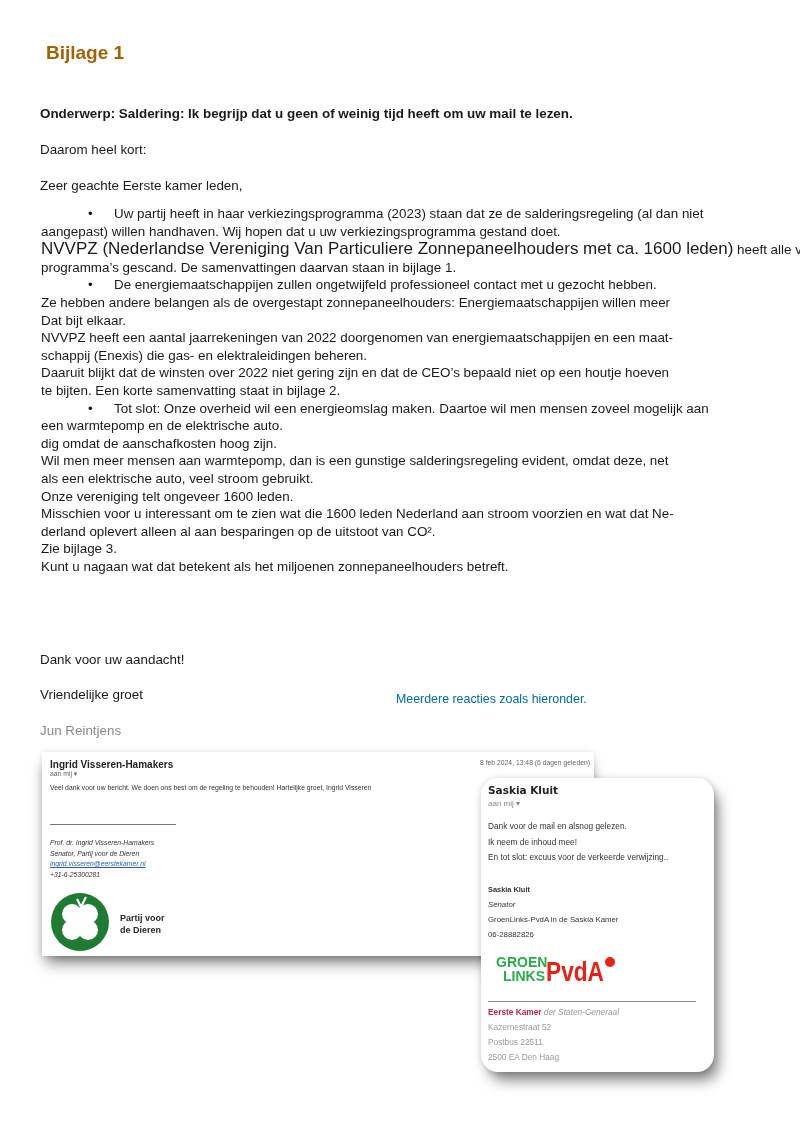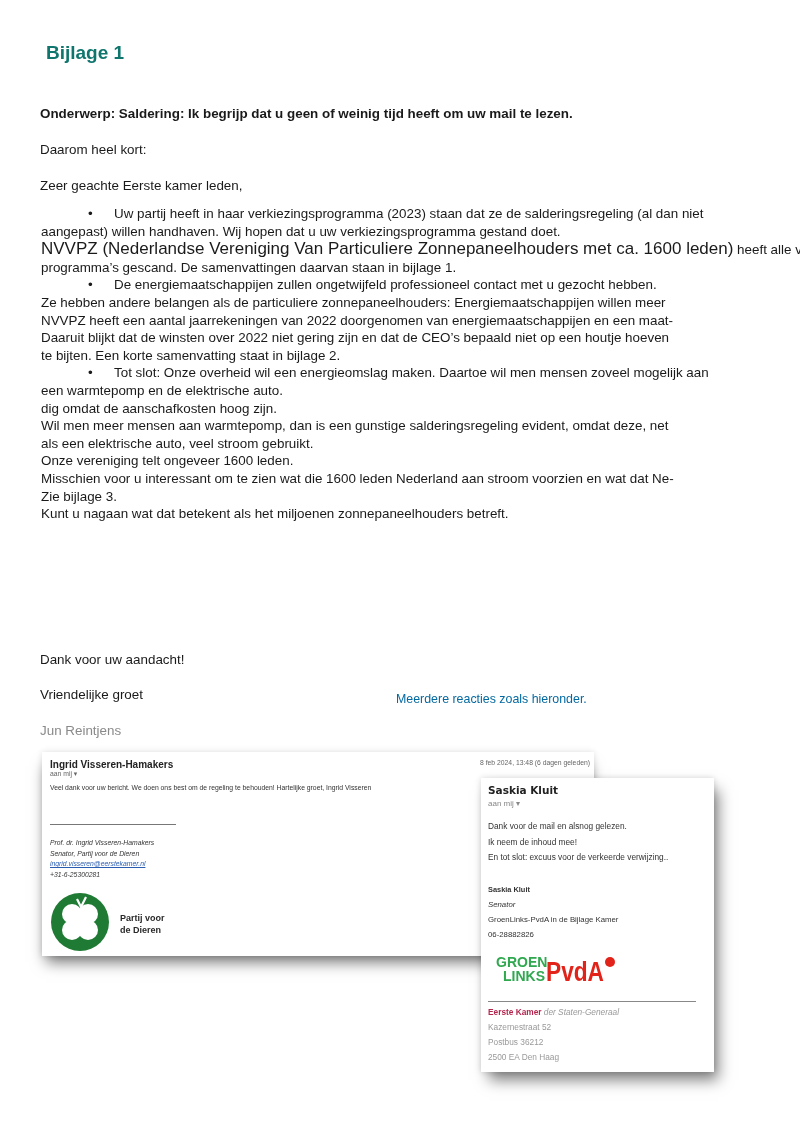--- a/index.html
+++ b/index.html
@@ -1,19 +1,19 @@
 <!DOCTYPE html>
 <html><head>
 <meta charset="utf-8">
 <style>
   html, body { margin: 0; padding: 0; background: #ffffff; }
   body { width: 800px; height: 1131px; position: relative; overflow: hidden;
          font-family: "Liberation Sans", "DejaVu Sans", sans-serif; color: #1a1a1a; }
   .abs { position: absolute; }
-  .title { left: 46px; top: 42px; font-size: 19px; font-weight: bold; color: #0f766e; font-family: "Liberation Sans", sans-serif; }
+  .title { left: 46px; top: 42px; font-size: 19px; font-weight: bold; color: #a16207; font-family: "Liberation Sans", sans-serif; }
   .body-text { font-size: 13.4px; line-height: 17.6px; color: #1a1a1a; }
   .subject { left: 40px; top: 105px; font-weight: bold; font-size: 13.4px; }
   .p { left: 40px; }
   .list { left: 88px; top: 205px; width: 660px; }
   .list .line { white-space: nowrap; }
   .bullet { display: inline-block; width: 26px; }
   .small { font-size: 17px; }
   .red-note { left: 396px; top: 692px; color: #0369a1; font-size: 12.4px; }
   .gray { color: #8a8a8a; }
 
@@ -26,21 +26,21 @@
   .card1 .msg { position: absolute; left: 8px; top: 32px; font-size: 6.8px; color: #333; }
   .card1 .rule { position: absolute; left: 8px; top: 72px; width: 126px; border-top: 1px solid #777; }
   .card1 .sig { position: absolute; left: 8px; top: 86px; font-size: 6.8px; line-height: 10.5px; color: #333; font-style: italic; }
   .card1 .sig .link { color: #2a5db0; text-decoration: underline; }
   .card1 .sig .phone { font-style: italic; }
   .pvdd-logo { position: absolute; left: 8px; top: 140px; width: 60px; height: 60px; }
   .pvdd-name { position: absolute; left: 78px; top: 160px; font-size: 9px; font-weight: bold; line-height: 12px; color: #2a2a2a; }
 
   
   .card2 { left: 481px; top: 778px; width: 233px; height: 294px; background: #fff;
-           box-shadow: 6px 10px 14px -2px rgba(0,0,0,0.5), 0 0 6px rgba(0,0,0,0.15); }
+           box-shadow: 6px 10px 14px -2px rgba(0,0,0,0.5), 0 0 6px rgba(0,0,0,0.15); border-radius: 17px; }
   .card2 .sender { position: absolute; left: 7px; top: 6px; font-size: 10.5px; font-weight: bold; color: #222; font-family: "DejaVu Sans", sans-serif; }
   .card2 .to { position: absolute; left: 7px; top: 21px; font-size: 8px; color: #888; }
   .card2 .msg { position: absolute; left: 7px; top: 41px; font-size: 8.3px; line-height: 15.5px; color: #333; }
   .card2 .sig { position: absolute; left: 7px; top: 104px; font-size: 7.8px; line-height: 15px; color: #333; }
   .card2 .sig .name { font-weight: bold; font-size: 7.4px; }
   .card2 .sig .role { font-style: italic; }
   .gl-logo { position: absolute; left: 15px; top: 175px; width: 125px; height: 32px; }
   .card2 .rule { position: absolute; left: 7px; top: 223px; width: 208px; border-top: 1px solid #888; }
   .card2 .ek { position: absolute; left: 7px; top: 227px; font-size: 8.3px; line-height: 15px; color: #999; }
   .card2 .ek .brand { color: #b5264d; font-weight: bold; }
@@ -54,31 +54,34 @@
 <div class="abs body-text subject">Onderwerp: Saldering: Ik begrijp dat u geen of weinig tijd heeft om uw mail te lezen.</div>
 <div class="abs body-text p" style="top:141px">Daarom heel kort:</div>
 <div class="abs body-text p" style="top:177px">Zeer geachte Eerste kamer leden,</div>
 
 <div class="abs body-text list" id="letter-body">
     <div class="line"><span class="bullet">•</span><span>Uw partij heeft in haar verkiezingsprogramma (2023) staan dat ze de salderingsregeling (al dan niet</span></div>
     <div class="line" style="margin-left: -47px;"><span>aangepast) willen handhaven. Wij hopen dat u uw verkiezingsprogramma gestand doet.</span></div>
     <div class="line" style="margin-left: -47px;"><span class="small">NVVPZ (Nederlandse  Vereniging Van Particuliere Zonnepaneelhouders met ca. 1600 leden)</span><span> heeft alle verkiezings-</span></div>
     <div class="line" style="margin-left: -47px;"><span>programma’s  gescand. De samenvattingen daarvan staan in bijlage 1.</span></div>
     <div class="line"><span class="bullet">•</span><span>De energiemaatschappijen zullen ongetwijfeld professioneel contact met u gezocht hebben.</span></div>
-    <div class="line" style="margin-left: -47px;"><span>Ze hebben andere belangen als de particuliere zonnepaneelhouders: Energiemaatschappijen willen meer</span></div>
+    <div class="line" style="margin-left: -47px;"><span>Ze hebben andere belangen als de overgestapt zonnepaneelhouders: Energiemaatschappijen willen meer</span></div>
+    <div class="line" style="margin-left: -47px;"><span>Dat bijt elkaar.</span></div>
     <div class="line" style="margin-left: -47px;"><span>NVVPZ heeft een aantal jaarrekeningen van 2022 doorgenomen van energiemaatschappijen en een maat-</span></div>
+    <div class="line" style="margin-left: -47px;"><span>schappij (Enexis) die gas- en elektraleidingen beheren.</span></div>
     <div class="line" style="margin-left: -47px;"><span>Daaruit blijkt dat de winsten over 2022 niet gering zijn en dat de CEO’s  bepaald niet op een houtje hoeven</span></div>
     <div class="line" style="margin-left: -47px;"><span>te bijten. Een korte samenvatting staat in bijlage 2.</span></div>
     <div class="line"><span class="bullet">•</span><span>Tot slot: Onze overheid wil een energieomslag maken. Daartoe wil men mensen zoveel mogelijk aan</span></div>
     <div class="line" style="margin-left: -47px;"><span>een warmtepomp en de elektrische auto.</span></div>
     <div class="line" style="margin-left: -47px;"><span>dig omdat de aanschafkosten hoog zijn.</span></div>
     <div class="line" style="margin-left: -47px;"><span>Wil men meer mensen aan warmtepomp, dan is een gunstige salderingsregeling evident, omdat deze, net</span></div>
     <div class="line" style="margin-left: -47px;"><span>als een elektrische auto, veel stroom gebruikt.</span></div>
     <div class="line" style="margin-left: -47px;"><span>Onze vereniging telt ongeveer 1600 leden.</span></div>
     <div class="line" style="margin-left: -47px;"><span>Misschien voor u interessant om te zien wat die 1600 leden Nederland aan stroom voorzien en wat dat Ne-</span></div>
+    <div class="line" style="margin-left: -47px;"><span>derland oplevert alleen al aan besparingen op de uitstoot van CO².</span></div>
     <div class="line" style="margin-left: -47px;"><span>Zie bijlage 3.</span></div>
     <div class="line" style="margin-left: -47px;"><span>Kunt u nagaan wat dat betekent als het miljoenen zonnepaneelhouders betreft.</span></div>
   </div>
 
 <div class="abs body-text p" style="top:651px">Dank voor uw aandacht!</div>
 <div class="abs body-text p" style="top:686px">Vriendelijke groet</div>
 <div class="abs body-text p gray" style="top:722px">Jun Reintjens</div>
 <div class="abs red-note">Meerdere reacties zoals hieronder.</div>
 
 <div class="abs card1">
@@ -114,29 +117,29 @@
   <div class="sender">Saskia Kluit</div>
   <div class="to">aan mij ▾</div>
   <div class="msg">
     <div>Dank voor de mail en alsnog gelezen.</div>
     <div>Ik neem de inhoud mee!</div>
     <div>En tot slot: excuus voor de verkeerde verwijzing..</div>
   </div>
   <div class="sig">
     <div class="name">Saskia Kluit</div>
     <div class="role">Senator</div>
-    <div>GroenLinks-PvdA in de Bijlage Kamer</div>
+    <div>GroenLinks-PvdA in de Saskia Kamer</div>
     <div>06-28882826</div>
   </div>
   <svg class="gl-logo" viewBox="0 0 125 32">
     <text x="0" y="14" font-family="Liberation Sans, sans-serif" font-weight="bold" font-size="14" fill="#2fa84f">GROEN</text>
     <text x="7" y="28" font-family="Liberation Sans, sans-serif" font-weight="bold" font-size="14" fill="#2fa84f">LINKS</text>
     <text x="50" y="28" font-family="Liberation Sans, sans-serif" font-weight="bold" font-size="27" fill="#e2231a" textLength="58" lengthAdjust="spacingAndGlyphs">PvdA</text>
     <circle cx="114" cy="9" r="5" fill="#e2231a"></circle>
   </svg>
   <div class="rule"></div>
   <div class="ek">
     <div><span class="brand">Eerste Kamer</span> <span class="sub">der Staten-Generaal</span></div>
     <div>Kazernestraat 52</div>
-    <div>Postbus 36212</div>
+    <div>Postbus 22511</div>
     <div>2500 EA Den Haag</div>
   </div>
 </div>
 
 </body></html>

